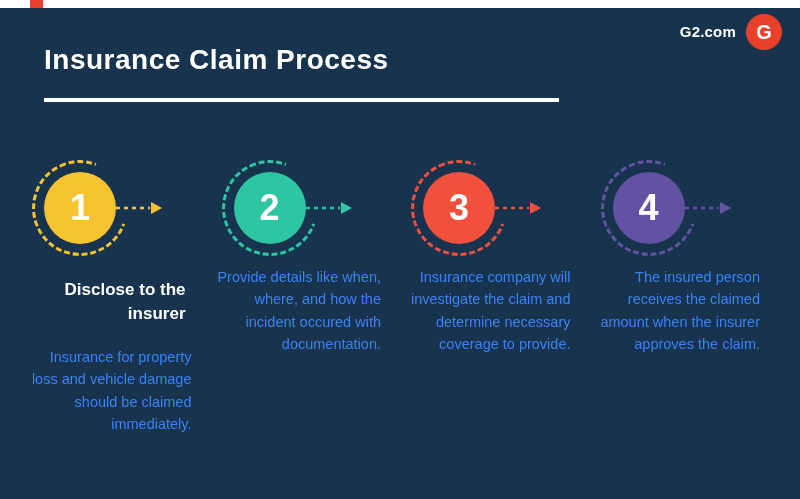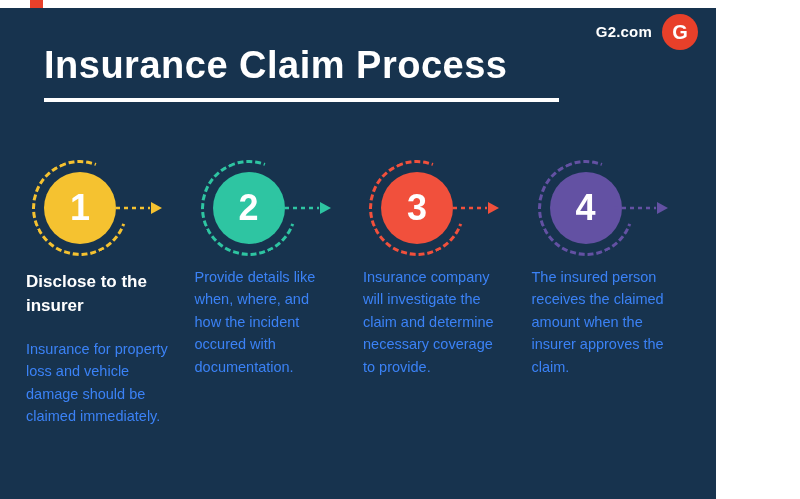--- a/index.html
+++ b/index.html
@@ -1,48 +1,48 @@
 <!DOCTYPE html>
 <html><head>
 <meta charset="utf-8">
 <style>
   * { margin:0; padding:0; box-sizing:border-box; }
   html,body { width:800px; height:499px; }
   body { font-family:"Liberation Sans", sans-serif; }
 
-  .canvas { position:relative; width:716px; height:499px; background:#ffffff; overflow:hidden; }
+  .canvas { position:relative; width:800px; height:499px; background:#ffffff; overflow:hidden;text-align:right; }
 
   .top-strip { position:absolute; left:0; top:0; width:800px; height:8px; background:#ffffff; }
   .top-red-mark { position:absolute; left:30px; top:0; width:13px; height:8px; background:#E8402A; }
 
   .panel { position:absolute; left:0; top:8px; right:0; bottom:0; background:#17334E; }
 
   .brand { position:absolute; top:15px; right:64px; color:#ffffff; font-size:15px; font-weight:600; letter-spacing:.2px; }
   .g2-logo { position:absolute; top:6px; right:18px; width:36px; height:36px; border-radius:50%;
              background:#E8402A; color:#ffffff; font-weight:800; font-size:20px;
              display:flex; align-items:center; justify-content:center; }
 
-  .title { position:absolute; left:44px; top:36px; color:#ffffff; font-size:38px; font-weight:800; letter-spacing:.5px; }
+  .title { position:absolute; left:44px; top:36px; color:#ffffff; font-size:28px; font-weight:800; letter-spacing:.5px; }
   .title-underline { position:absolute; left:44px; top:90px; width:515px; height:4px; background:#ffffff; }
 
   .steps { position:absolute; left:26px; right:30px; top:152px;
            display:grid; grid-template-columns:repeat(4,1fr); column-gap:14px; }
 
   .step { position:relative; }
 
   .circle-wrap { position:relative; width:96px; height:96px; margin-left:6px; }
   .arc { position:absolute; inset:0; border:3px dashed var(--step-color);
          border-right-color:transparent; border-radius:50%; transform:rotate(-25deg); }
   .circle { position:absolute; left:12px; top:12px; width:72px; height:72px; border-radius:50%;
             background:var(--step-color); color:#ffffff; font-size:36px; font-weight:800;
             display:flex; align-items:center; justify-content:center; }
 
   .arrow { position:absolute; top:38px; right:-36px; color:var(--step-color); line-height:0; }
 
-  .step-title { margin-top:14px; min-height:58px; padding-right:16px;
+  .step-title { margin-top:22px; min-height:58px; padding-right:16px;
                 color:#ffffff; font-size:17px; font-weight:700; line-height:1.4; }
 
   .step-desc { margin-top:10px; padding-right:10px;
                color:#3b82f6; font-size:14.5px; line-height:1.55; }
 </style>
 </head>
 <body>
 
 <div class="canvas">
   <div class="top-strip">

